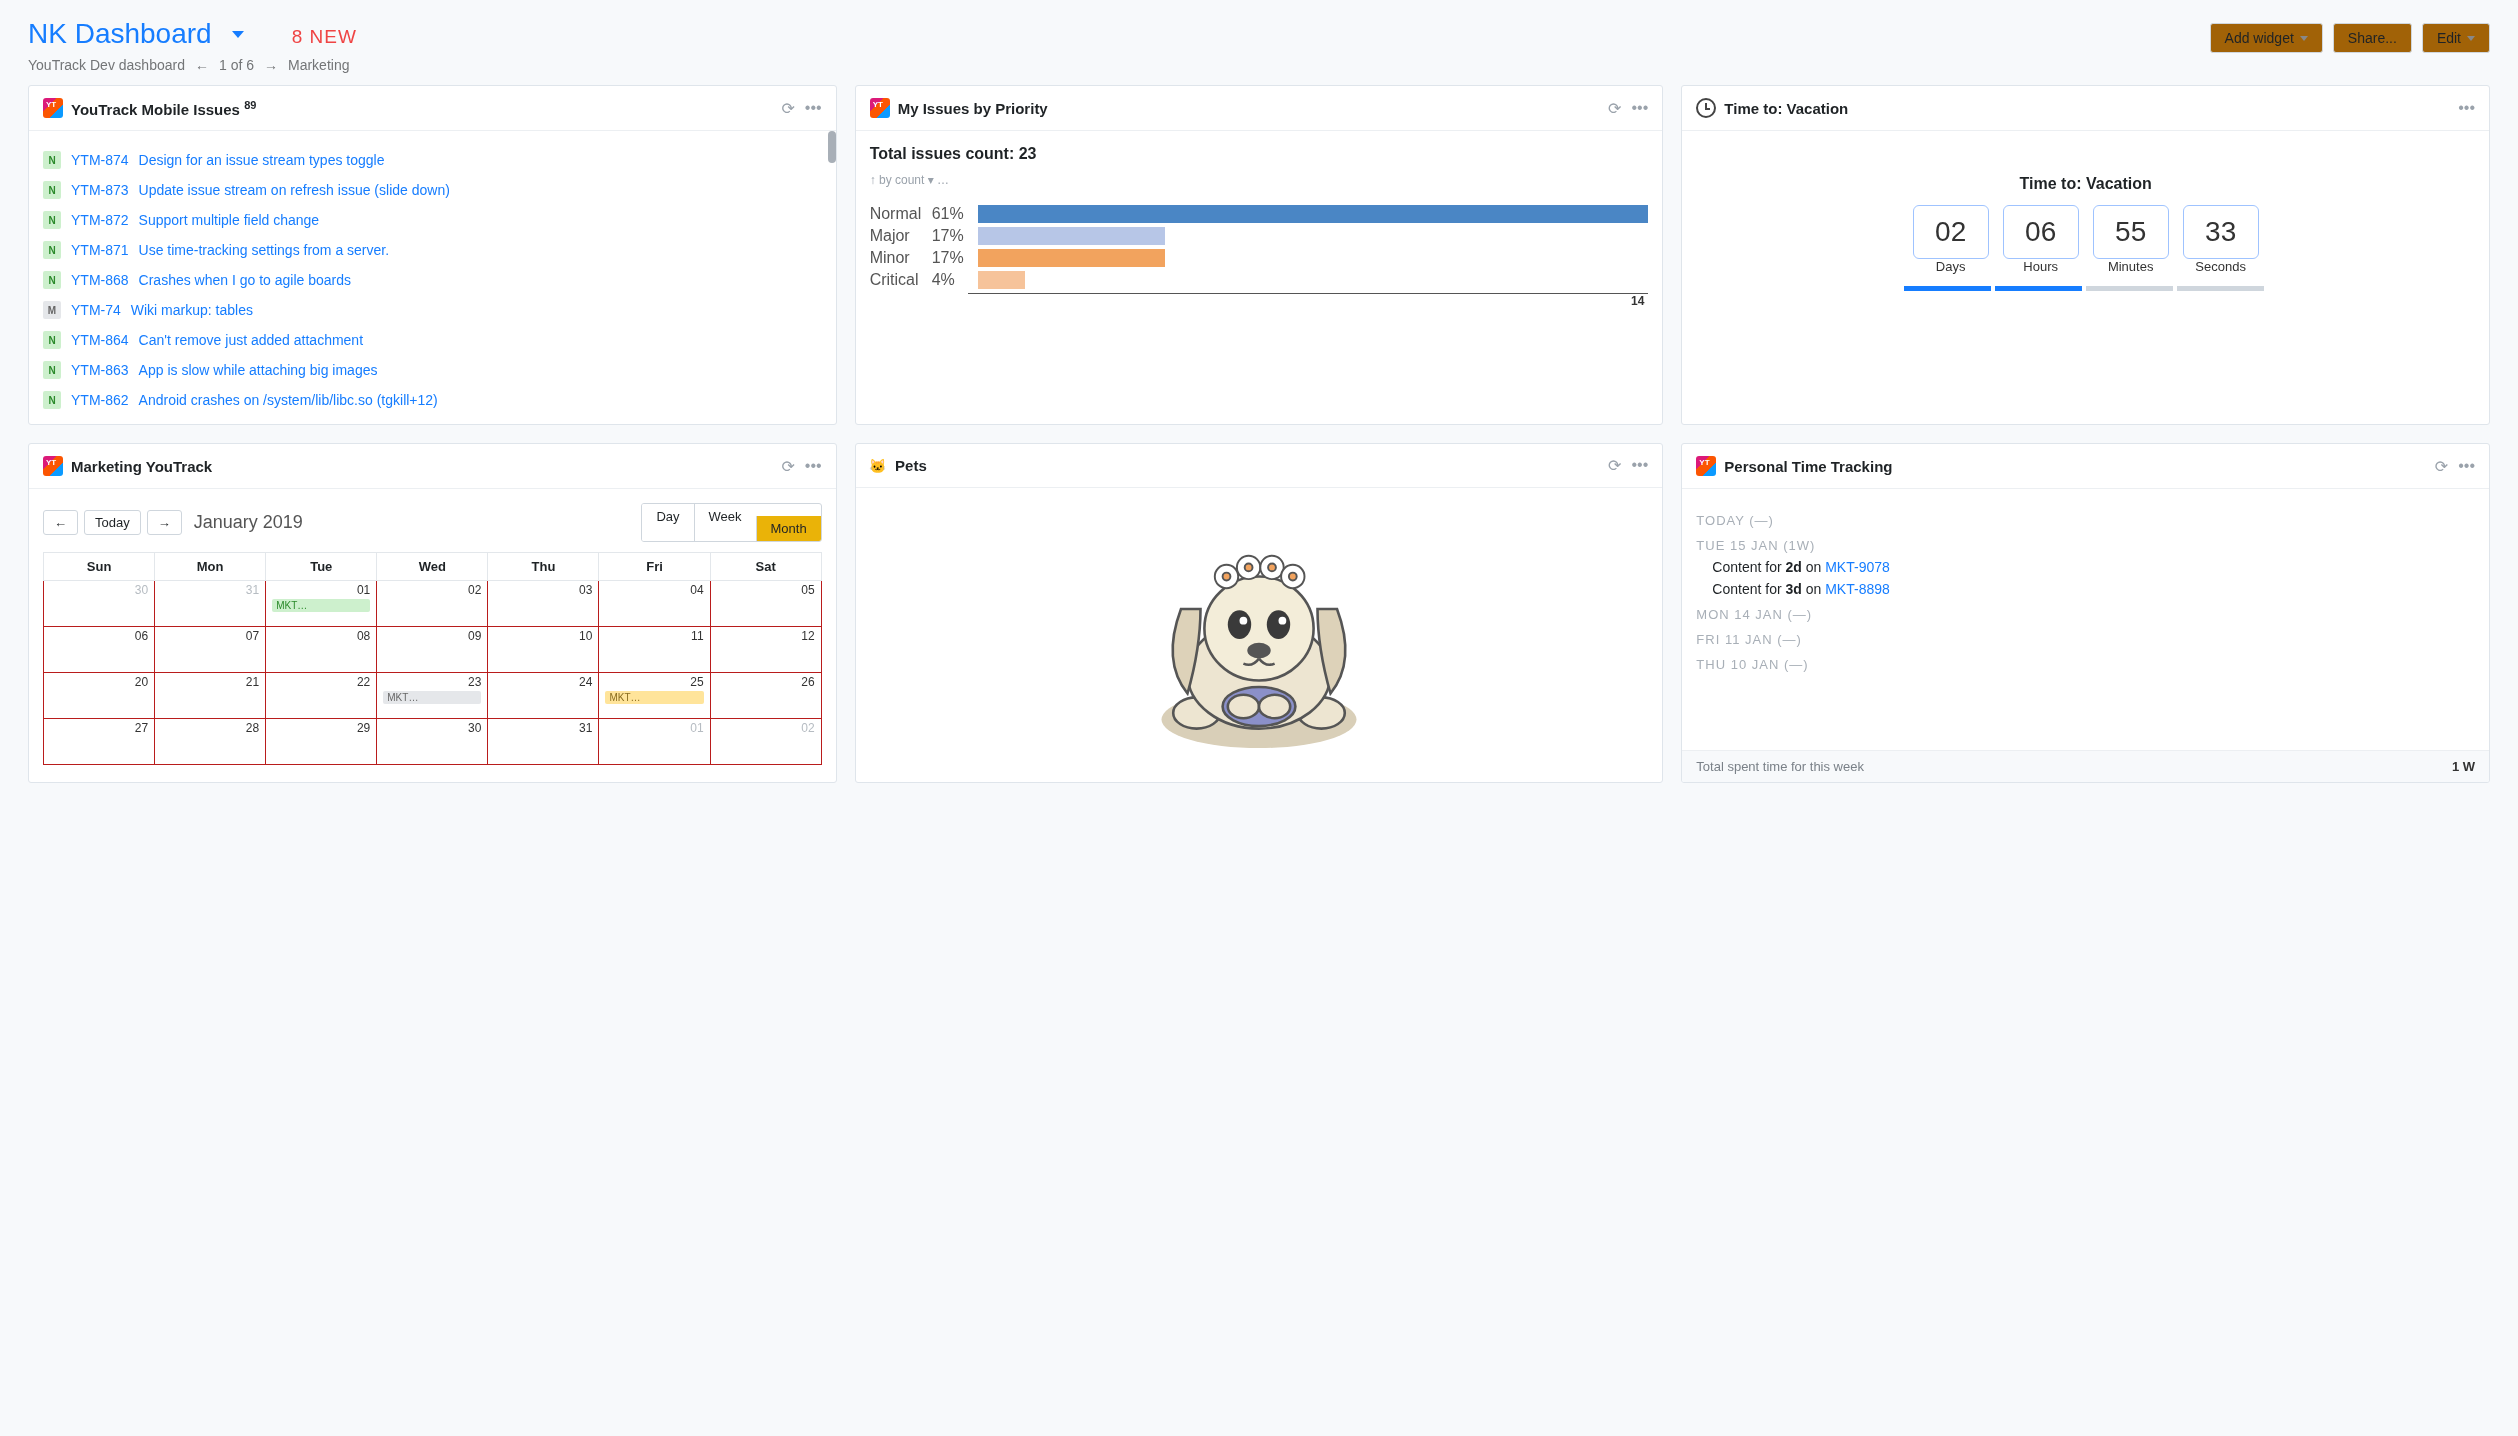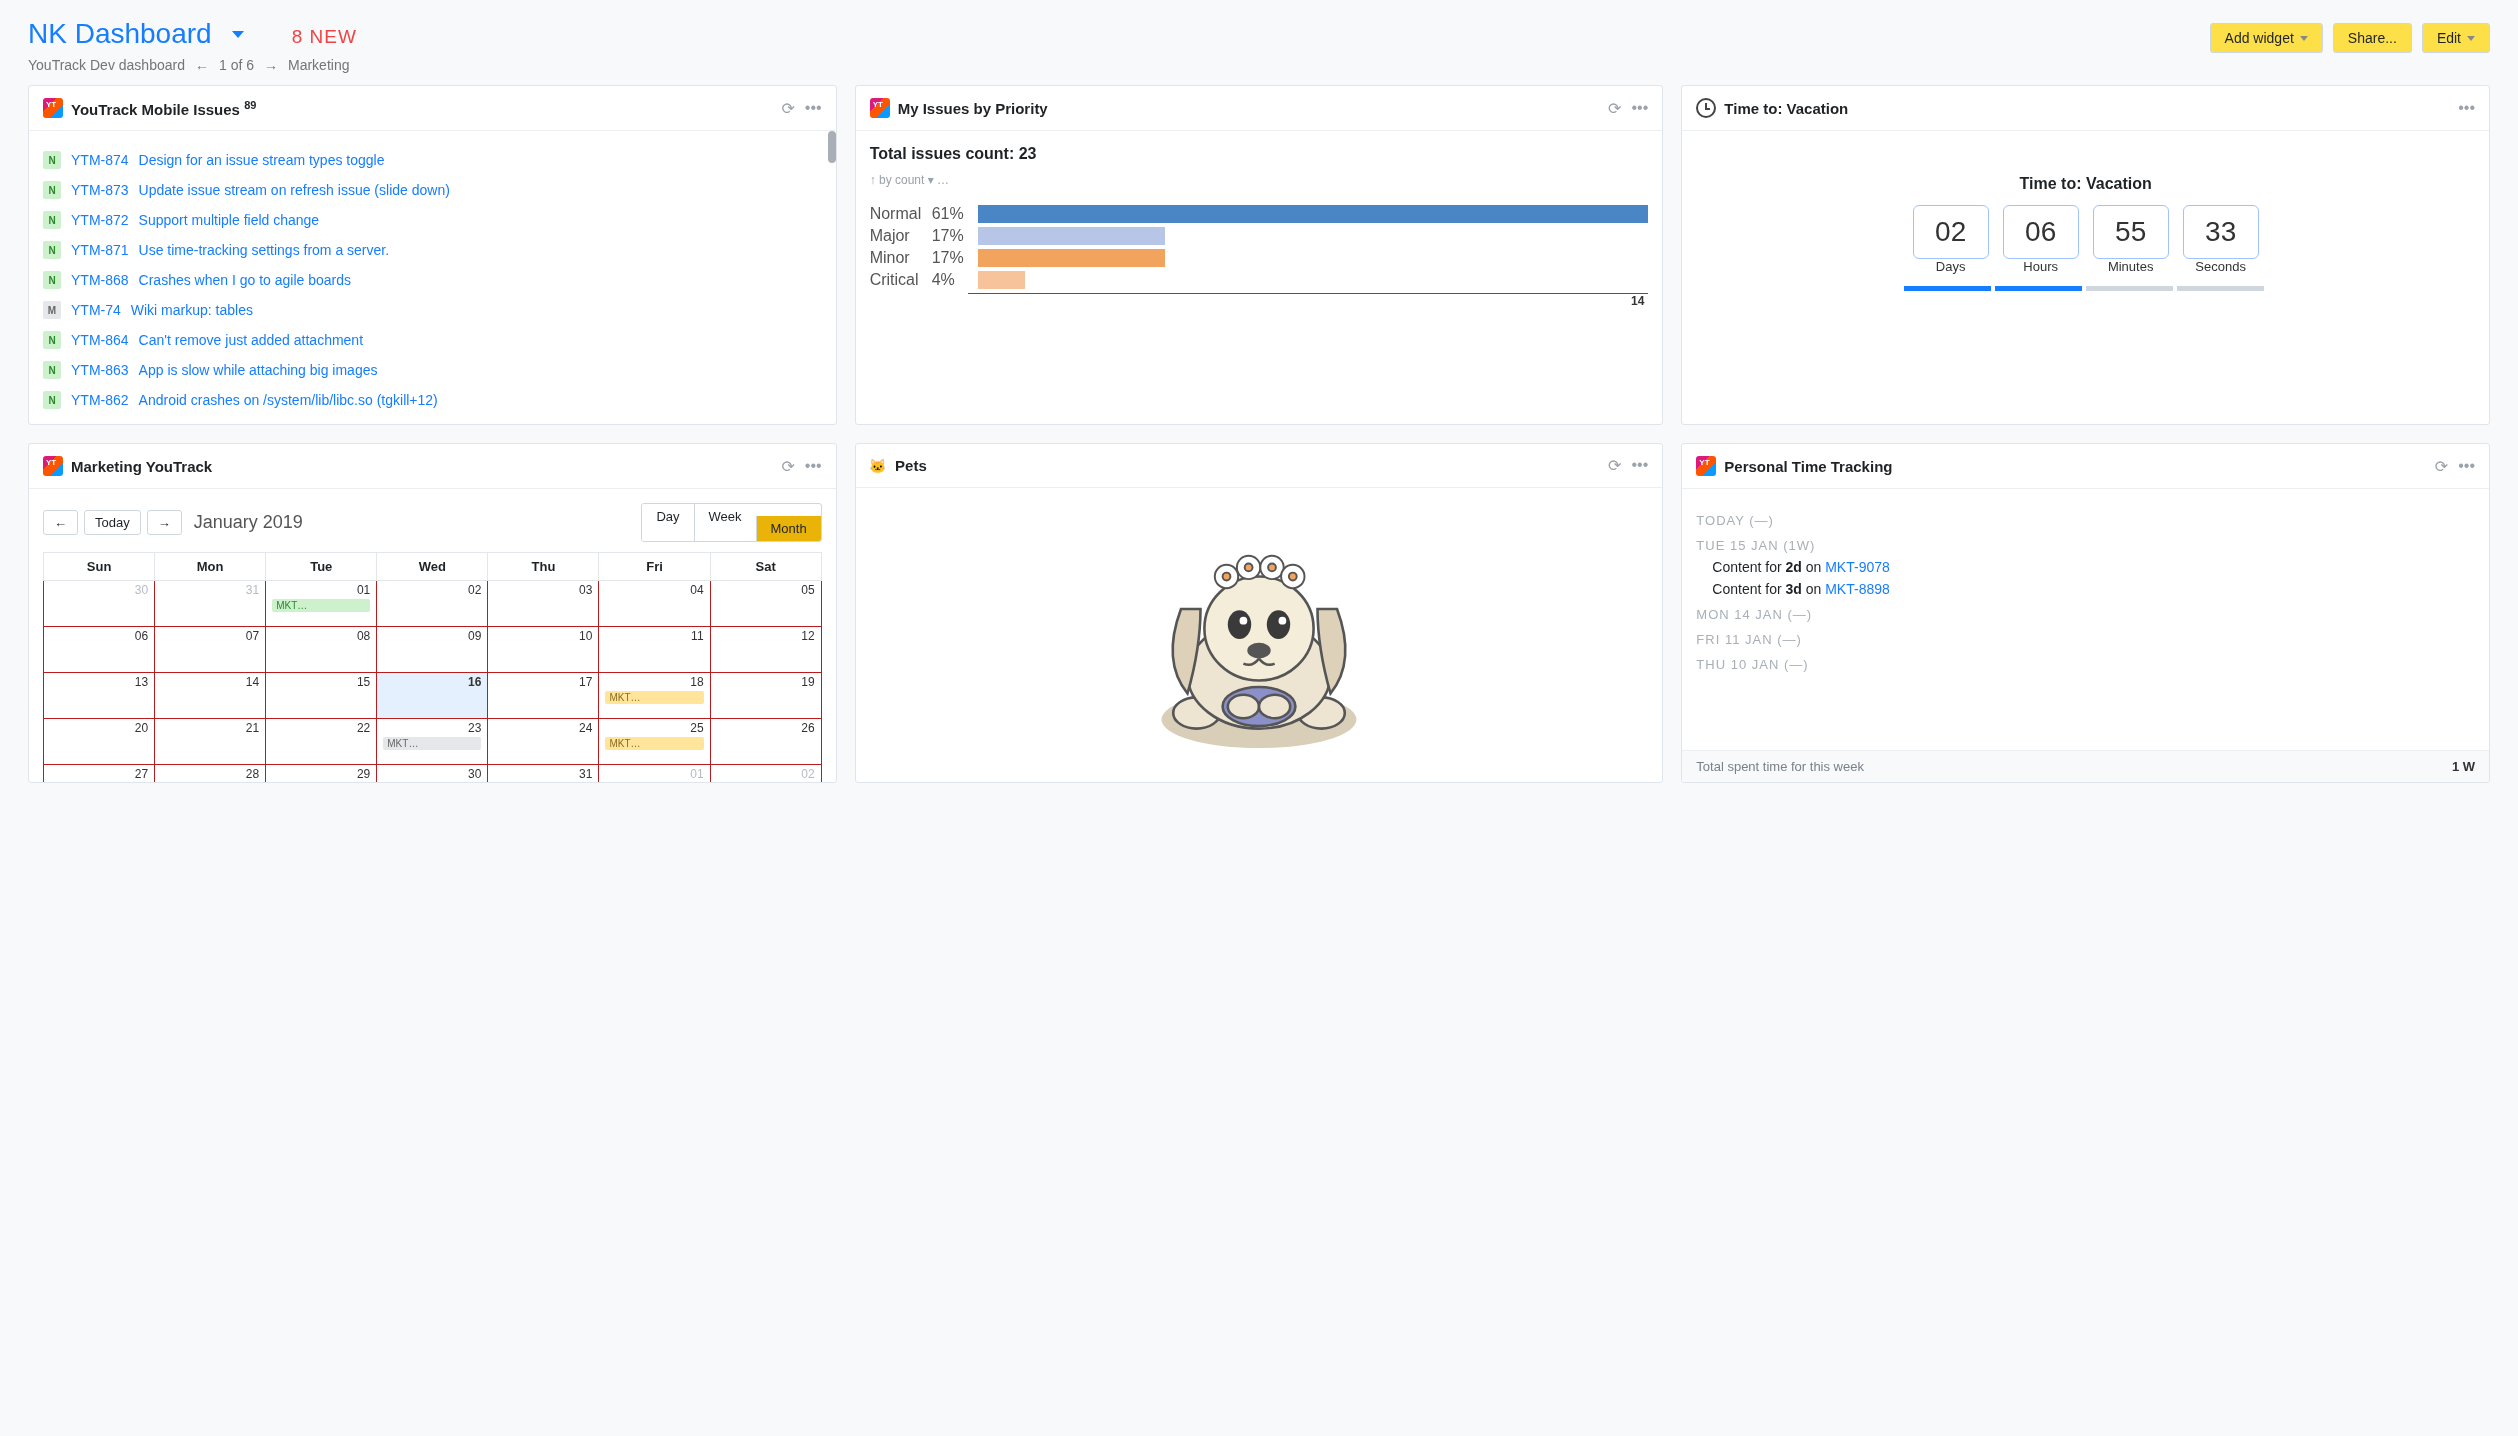--- a/index.html
+++ b/index.html
@@ -3,21 +3,21 @@
 <meta charset="utf-8">
 <style>
 * { box-sizing: border-box; margin: 0; padding: 0; }
 body { font-family: -apple-system, BlinkMacSystemFont, "Segoe UI", Arial, sans-serif; background: #f7f9fb; color: #1f2326; font-size: 14px; }
 .header { padding: 18px 28px 12px; }
 .title-row { display: flex; align-items: baseline; gap: 12px; }
 .dash-title { font-size: 28px; font-weight: 400; color: #167dff; display: flex; align-items: center; gap: 20px; cursor: pointer; }
 .chev-down { width: 0; height: 0; border-left: 6px solid transparent; border-right: 6px solid transparent; border-top: 7px solid #167dff; display: inline-block; }
 .new-badge { color: #ef4444; font-size: 19px; font-weight: 500; letter-spacing: 1px; padding-left: 36px; }
 .header-actions { margin-left: auto; display: flex; gap: 10px; }
-.btn { background: #fde047; border: 1px solid #cfd6dd; border-radius: 3px; padding: 6px 14px; font-size: 14px; cursor: pointer; display: inline-flex; align-items: center; gap: 6px; color: #1f2326; }
+.btn { background: #a16207; border: 1px solid #cfd6dd; border-radius: 3px; padding: 6px 14px; font-size: 14px; cursor: pointer; display: inline-flex; align-items: center; gap: 6px; color: #1f2326; }
 .chev-sm { width: 0; height: 0; border-left: 4px solid transparent; border-right: 4px solid transparent; border-top: 5px solid #888; display: inline-block; }
 .breadcrumb { display: flex; align-items: center; gap: 10px; color: #737577; font-size: 14px; margin-top: 4px; }
 .arrow-btn { color: #737577; cursor: pointer; }
 .grid { display: grid; grid-template-columns: 1fr 1fr 1fr; gap: 18px; padding: 0 28px 28px; }
 .widget { background: #fff; border: 1px solid #dfe5eb; border-radius: 3px; overflow: hidden; display: flex; flex-direction: column; height: 340px; }
 .widget-hdr { display: flex; align-items: center; gap: 8px; padding: 12px 14px; border-bottom: 1px solid #eceff2; }
 .yt-logo { width: 20px; height: 20px; background: linear-gradient(135deg,#db1a79 0%,#db1a79 33%,#fb5502 33%,#fb5502 66%,#0b9aff 66%); border-radius: 3px; position: relative; }
 .yt-logo::after { content: "YT"; position: absolute; top: 2px; left: 3px; font-size: 8px; font-weight: 700; color: #fff; }
 .clock-icon { width: 20px; height: 20px; border: 2px solid #444; border-radius: 50%; position: relative; }
 .clock-icon::before { content: ""; position: absolute; top: 3px; left: 7px; width: 2px; height: 6px; background: #444; }
@@ -298,29 +298,20 @@
             <tr>
               <td>06</td>
               <td>07</td>
               <td>08</td>
               <td>09</td>
               <td>10</td>
               <td>11</td>
               <td>12</td>
             </tr>
             <tr>
-              <td>13</td>
-              <td>14</td>
-              <td>15</td>
-              <td class="today">16</td>
-              <td>17</td>
-              <td>18<span class="evt evt-y">MKT…</span></td>
-              <td>19</td>
-            </tr>
-            <tr>
               <td>20</td>
               <td>21</td>
               <td>22</td>
               <td>23<span class="evt evt-gr">MKT…</span></td>
               <td>24</td>
               <td>25<span class="evt evt-y">MKT…</span></td>
               <td>26</td>
             </tr>
             <tr>
               <td>27</td>

